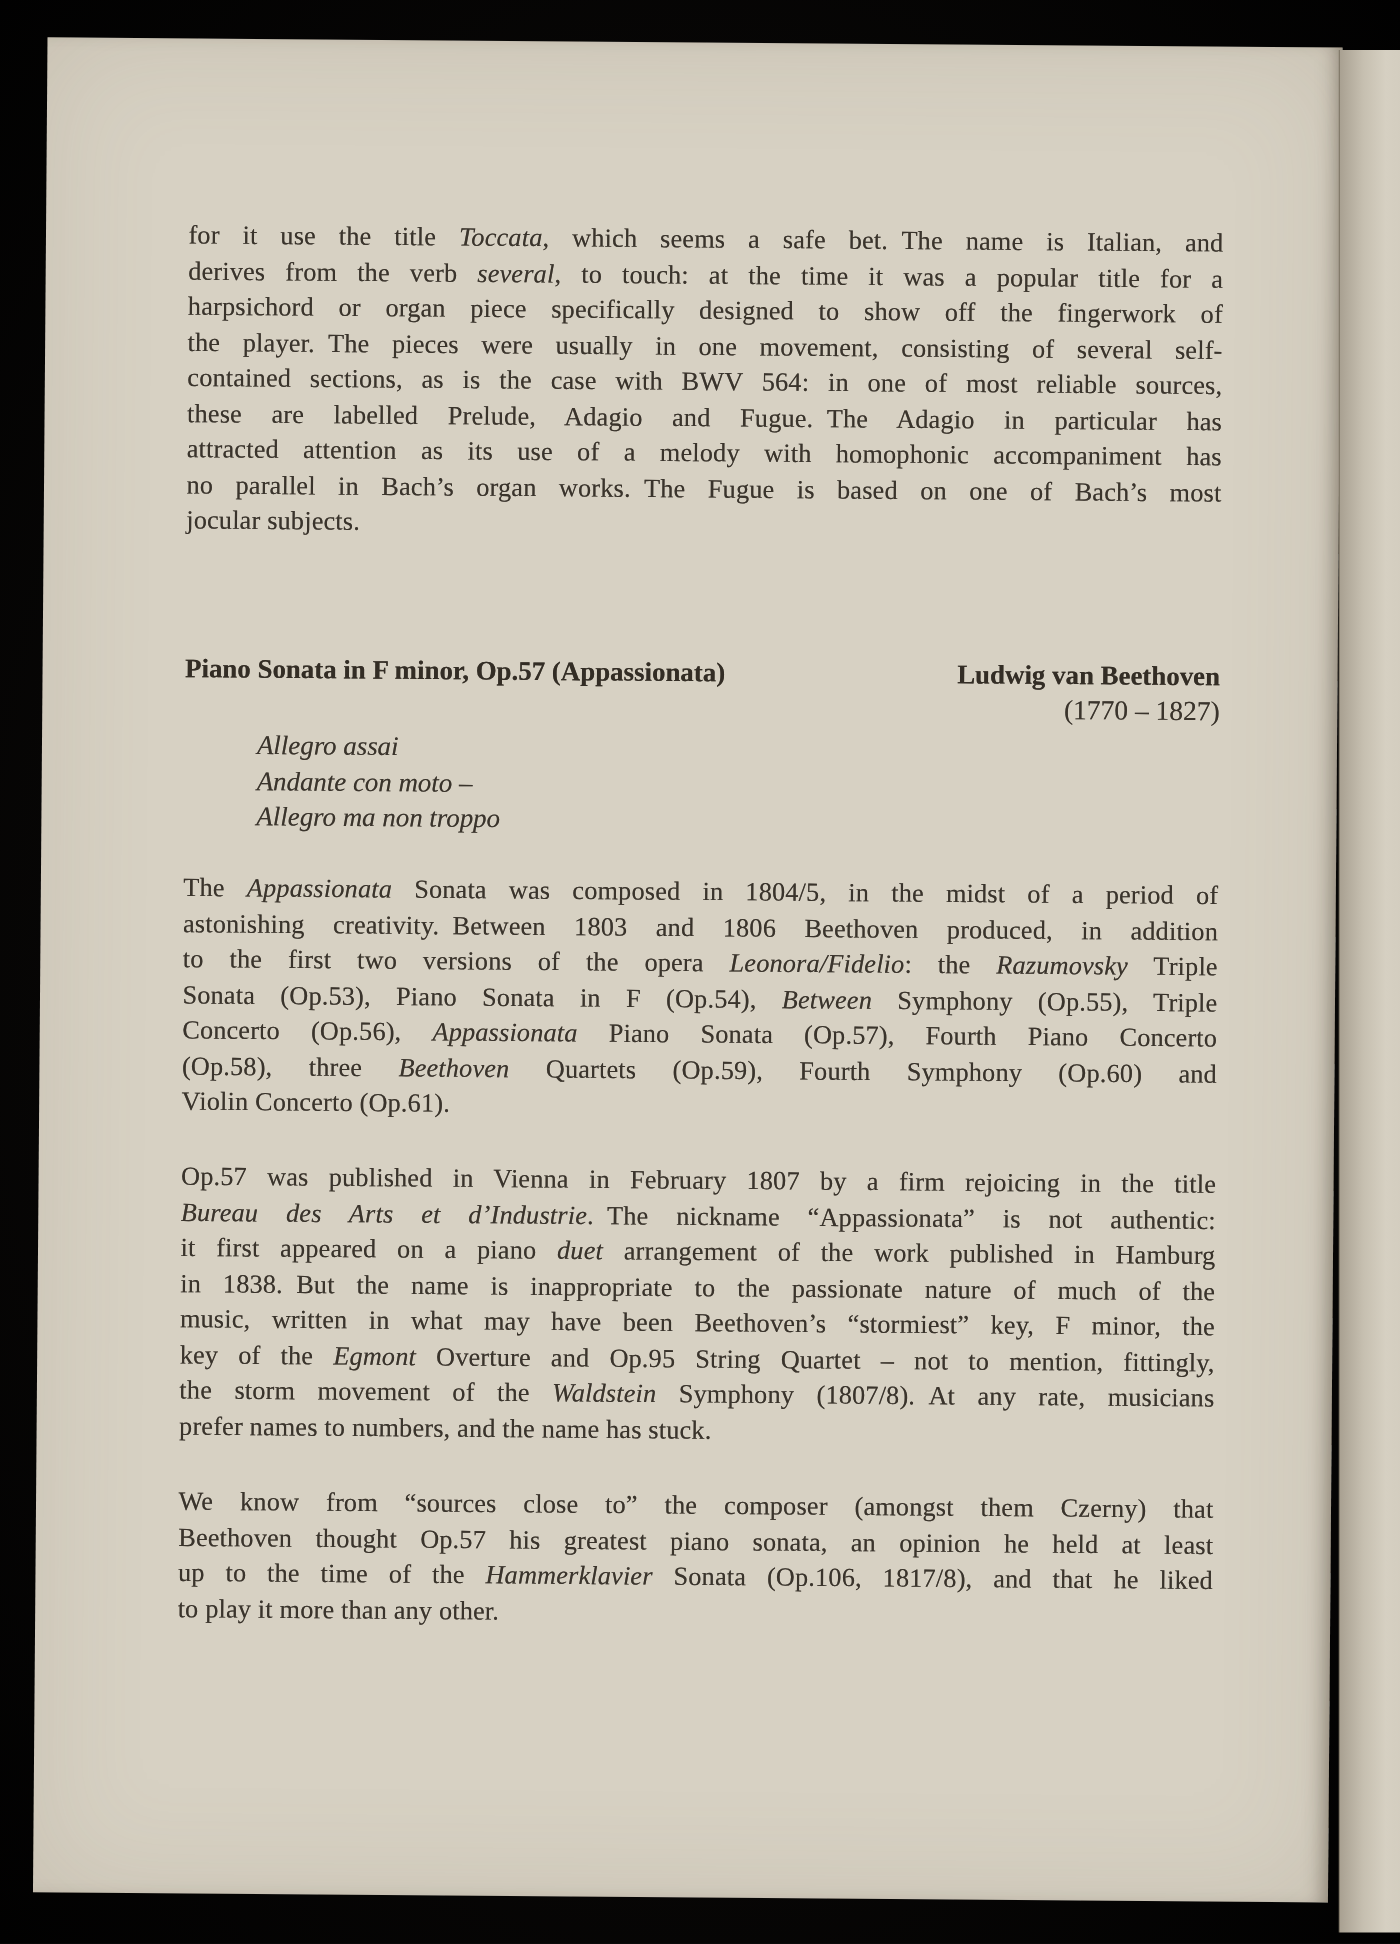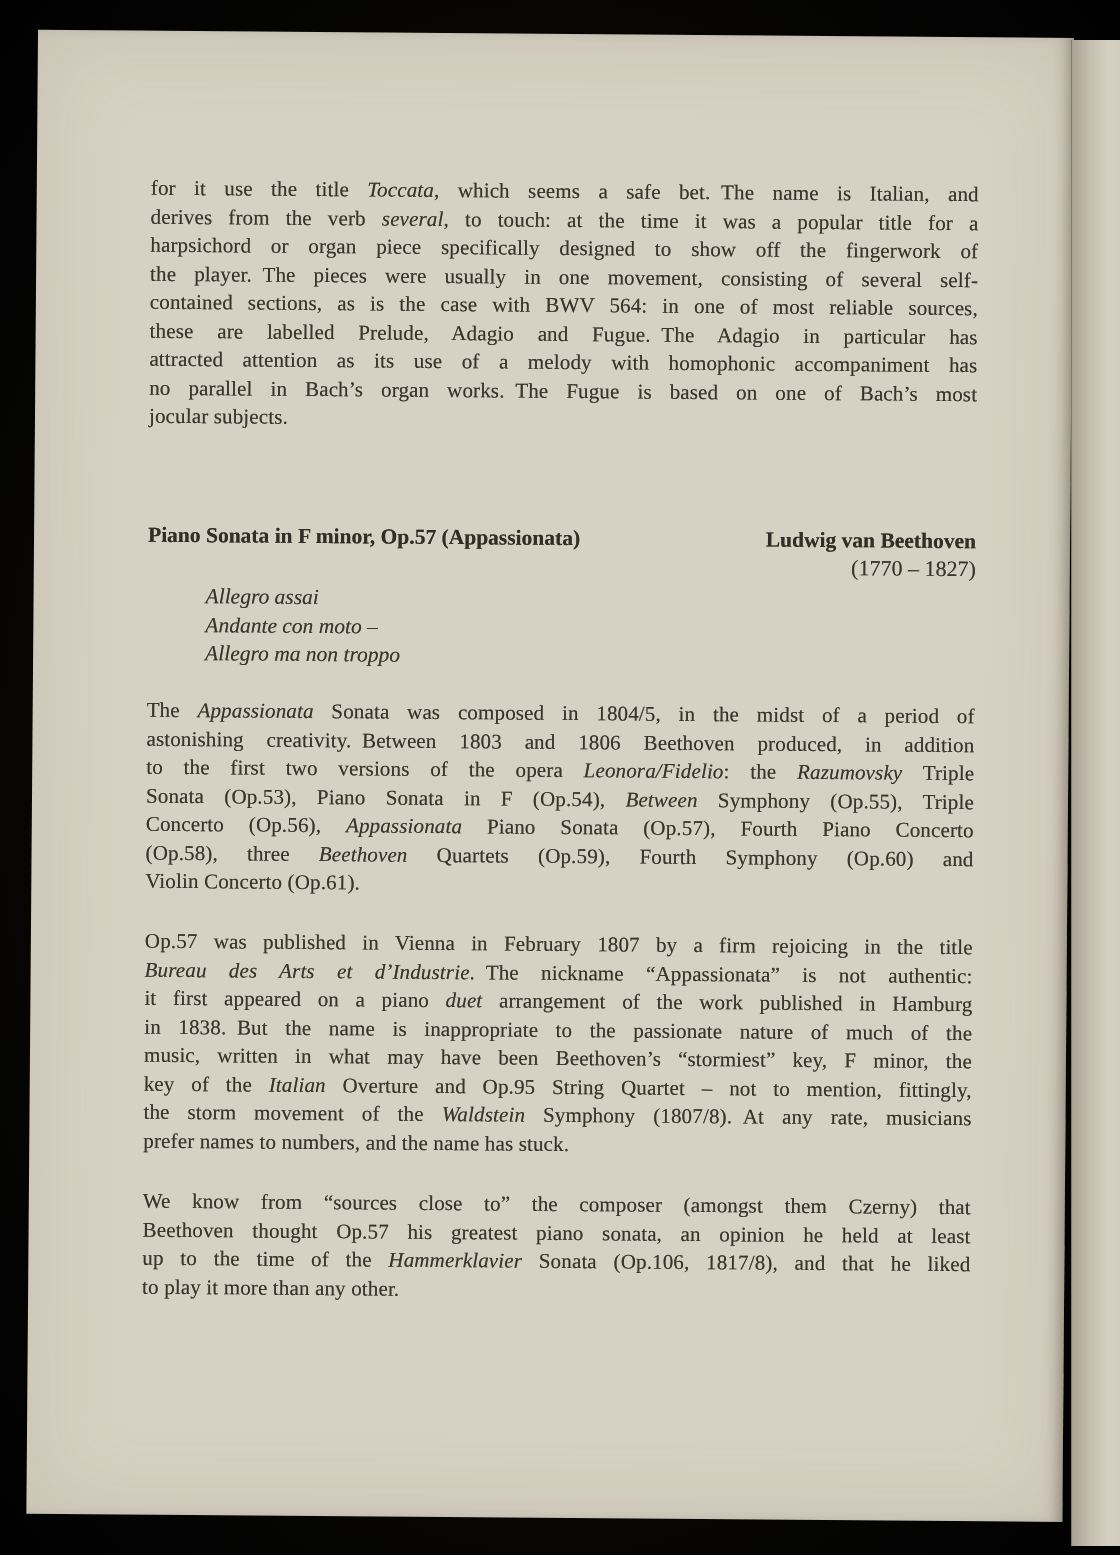--- a/index.html
+++ b/index.html
@@ -140,21 +140,21 @@
         <div class="line"><span>(Op.58), three </span><span class="it">Beethoven</span><span> Quartets (Op.59), Fourth Symphony (Op.60) and</span></div>
         <div class="line last"><span>Violin Concerto (Op.61).</span></div>
       </div>
 
     <div class="para p3">
         <div class="line"><span>Op.57 was published in Vienna in February 1807 by a firm rejoicing in the title</span></div>
         <div class="line"><span class="it">Bureau des Arts et d’Industrie</span><span>. The nickname “Appassionata” is not authentic:</span></div>
         <div class="line"><span>it first appeared on a piano </span><span class="it">duet</span><span> arrangement of the work published in Hamburg</span></div>
         <div class="line"><span>in 1838. But the name is inappropriate to the passionate nature of much of the</span></div>
         <div class="line"><span>music, written in what may have been Beethoven’s “stormiest” key, F minor, the</span></div>
-        <div class="line"><span>key of the </span><span class="it">Italian</span><span> Overture and Op.95 String Quartet – not to mention, fittingly,</span></div>
+        <div class="line"><span>key of the </span><span class="it">Egmont</span><span> Overture and Op.95 String Quartet – not to mention, fittingly,</span></div>
         <div class="line"><span>the storm movement of the </span><span class="it">Waldstein</span><span> Symphony (1807/8). At any rate, musicians</span></div>
         <div class="line last"><span>prefer names to numbers, and the name has stuck.</span></div>
       </div>
 
     <div class="para p4">
         <div class="line"><span>We know from “sources close to” the composer (amongst them Czerny) that</span></div>
         <div class="line"><span>Beethoven thought Op.57 his greatest piano sonata, an opinion he held at least</span></div>
         <div class="line"><span>up to the time of the </span><span class="it">Hammerklavier</span><span> Sonata (Op.106, 1817/8), and that he liked</span></div>
         <div class="line last"><span>to play it more than any other.</span></div>
       </div>

